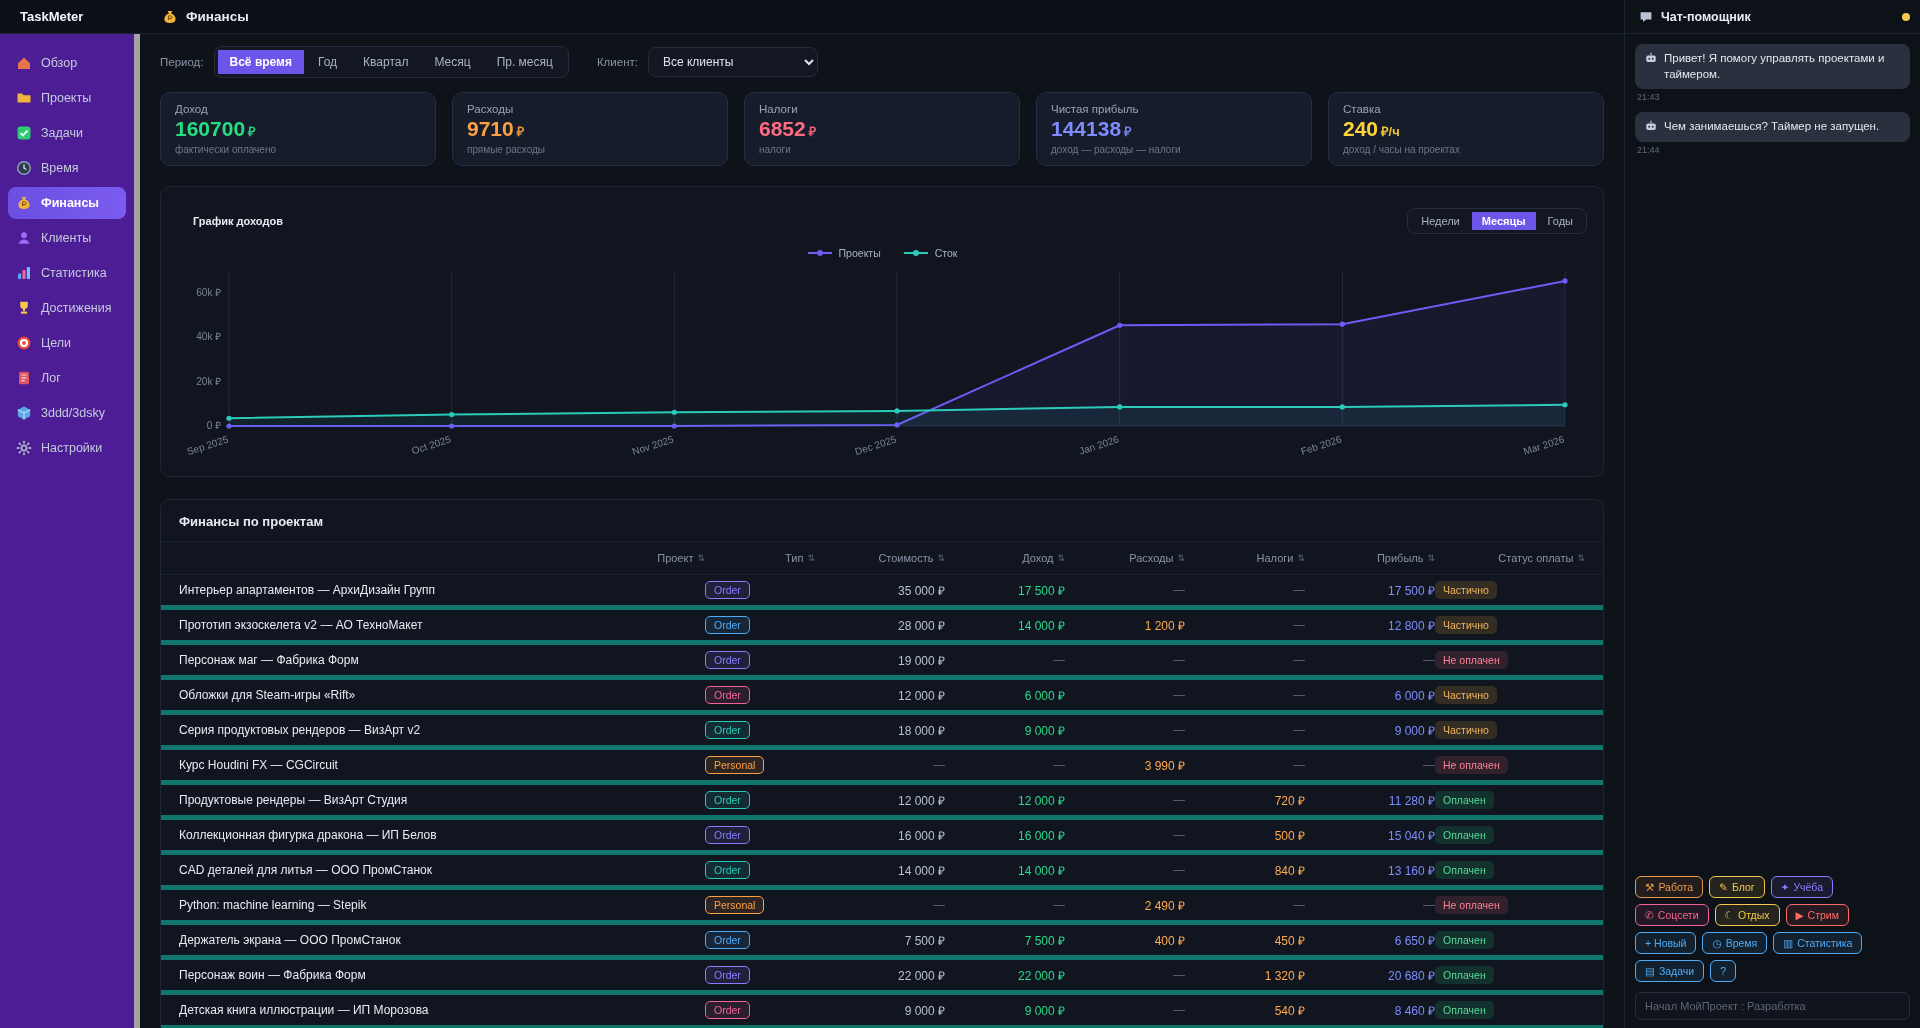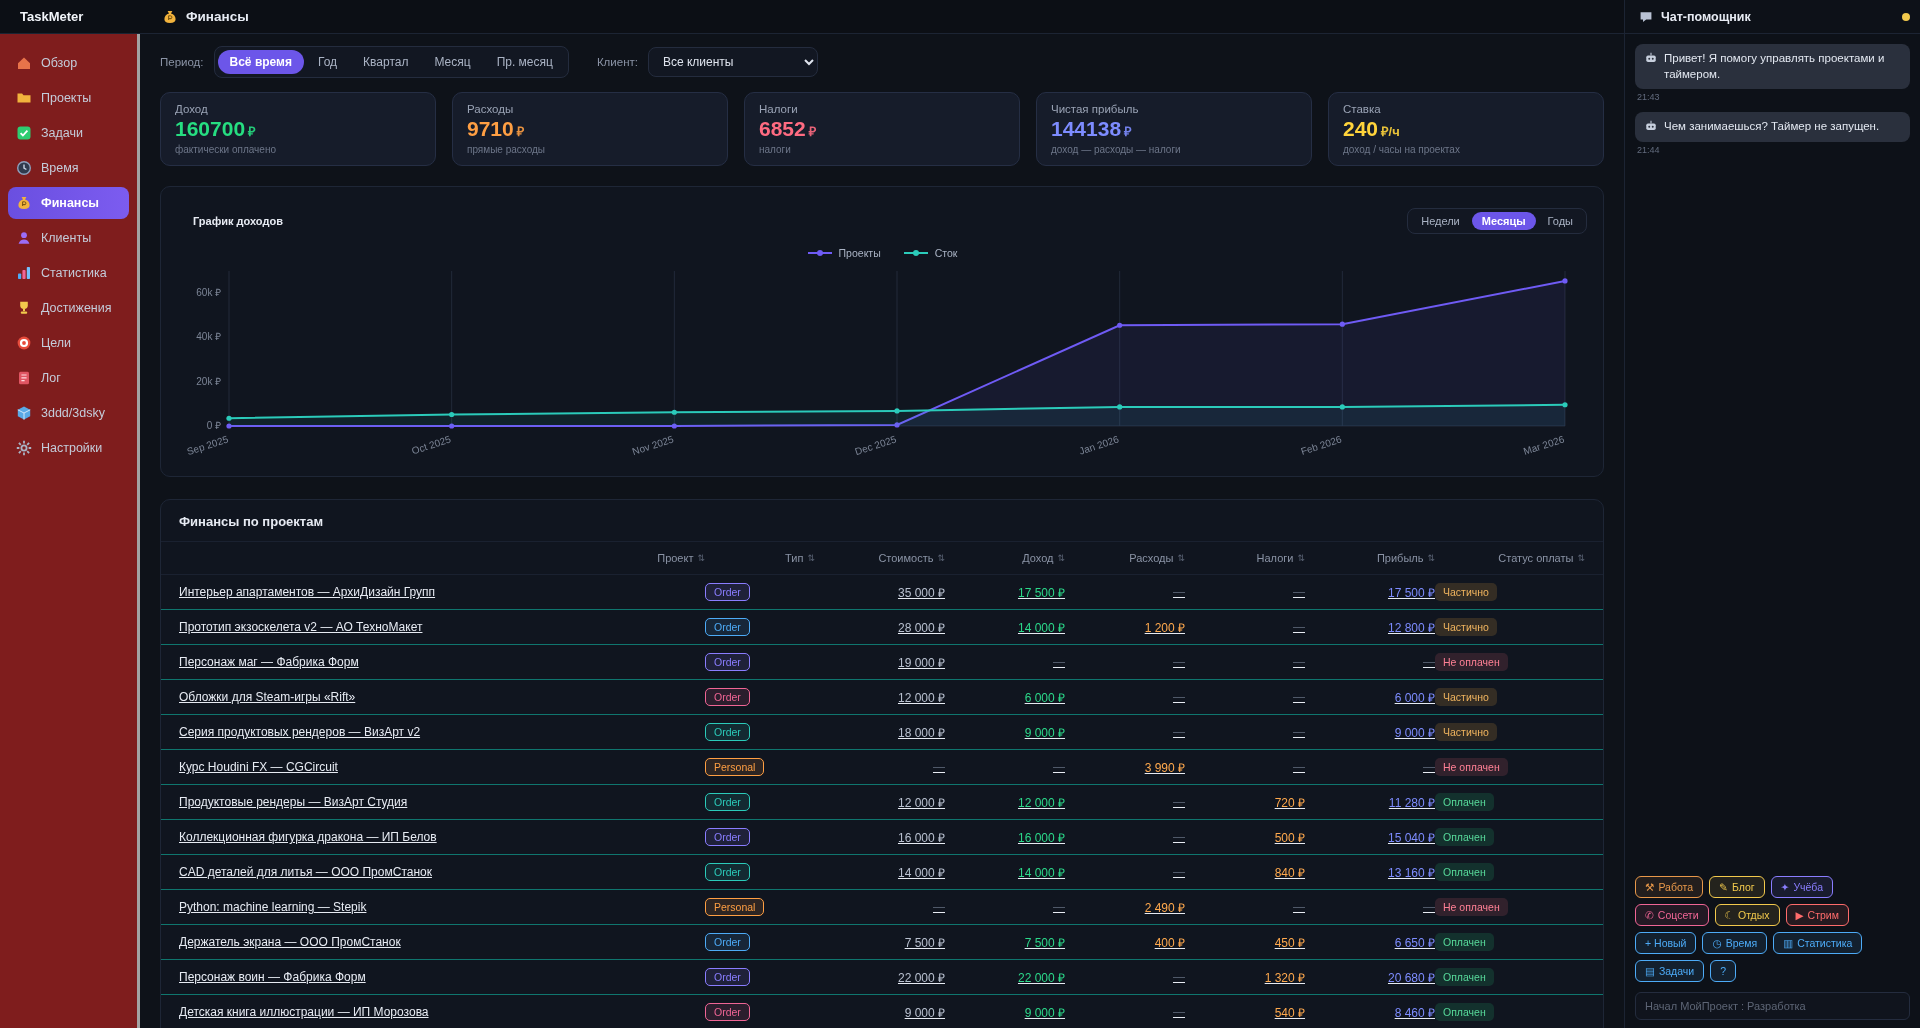--- a/index.html
+++ b/index.html
@@ -12,35 +12,35 @@
   .app { display:grid; grid-template-columns:140px 1fr 296px; grid-template-rows:34px minmax(0,1fr); width:100%; height:100%; }
 
   
   .topbar { grid-column:1/4; display:grid; grid-template-columns:140px 1fr 296px; align-items:stretch; background:#0c0f15; border-bottom:1px solid #1c2433; }
   .tb-brand { display:flex; align-items:center; padding-left:20px; font-weight:bold; font-size:13px; color:#f2f5fa; cursor:pointer; }
   .tb-main { display:flex; align-items:center; gap:8px; padding-left:22px; font-weight:bold; font-size:13.5px; }
   .tb-chat { display:flex; align-items:center; gap:8px; padding:0 14px; background:#0d1118; border-left:1px solid #1c2433; font-weight:bold; font-size:12.5px; position:relative; }
   .status-dot { position:absolute; right:10px; top:50%; transform:translateY(-50%); width:8px; height:8px; border-radius:50%; background:#f2c94c; }
 
   
-  .sidebar { background:#7f1d1d; border-right:3px solid #a3a3a3; padding-top:10px; }
+  .sidebar { background:#4c1d95; border-right:6px solid #a3a3a3; padding-top:10px; }
   .side-item { display:flex; align-items:center; gap:9px; margin:3px 8px; padding:8px 8px; border-radius:8px; color:#c4ccda; font-size:12.5px; cursor:pointer; white-space:nowrap; }
   .side-item.active { background:linear-gradient(90deg,#6a4fe0,#7c5cf0); color:#fff; font-weight:bold; }
   .icon16 { width:16px; height:16px; display:inline-flex; flex:0 0 16px; }
   .icon16 svg { width:16px; height:16px; }
   .icon14 { width:14px; height:14px; display:inline-flex; flex:0 0 14px; }
   .icon14 svg { width:14px; height:14px; }
 
   
   .main { background:#0e1219; padding:12px 20px 0; overflow:hidden; min-width:0; }
   .filters { display:flex; align-items:center; gap:10px; }
   .f-label { color:#8a93a5; font-size:11.5px; }
   .f-label.client { margin-left:18px; }
   .seg { display:inline-flex; background:#121722; border:1px solid #242c3e; border-radius:8px; padding:3px; gap:2px; }
-  .seg-btn { border:none; background:transparent; color:#aab3c4; font-size:12px; padding:5px 12px; border-radius:12px; cursor:pointer; font-family:inherit; white-space:nowrap; }
+  .seg-btn { border:none; background:transparent; color:#aab3c4; font-size:12px; padding:5px 12px; border-radius:0; cursor:pointer; font-family:inherit; white-space:nowrap; }
   .seg-btn.active { background:#6c56e9; color:#fff; font-weight:bold; }
   .seg.small .seg-btn { padding:3px 10px; font-size:11px; }
   .client-select { background:#121722; border:1px solid #242c3e; border-radius:8px; color:#dfe4ee; font-size:12px; padding:6px 10px; width:170px; font-family:inherit; }
 
   .stats { display:flex; gap:16px; margin-top:14px; }
   .stat-card { flex:1; background:#161c2a; border:1px solid #252e44; border-radius:10px; padding:10px 14px; }
   .stat-label { font-size:11.5px; color:#9aa3b5; }
   .stat-value { font-size:21px; font-weight:bold; margin-top:2px; }
   .stat-value .unit { font-size:13px; margin-left:3px; opacity:.9; }
   .stat-note { font-size:10px; color:#6d7689; margin-top:3px; }
@@ -53,21 +53,21 @@
   .leg { display:inline-flex; align-items:center; gap:6px; cursor:pointer; }
   .chart-svg { display:block; width:calc(100% - 16px); height:205px; margin:2px 8px 6px; }
 
   .table-card { margin-top:22px; }
   .table-title { margin:0; padding:14px 18px 12px; font-size:13px; }
   .t-grid { display:grid; grid-template-columns:minmax(0,1fr) 110px 130px 120px 120px 120px 130px 150px; align-items:center; }
   .t-head { border-top:1px solid #1a2130; border-bottom:1px solid #1a2130; padding:0 18px; height:34px; }
   .th { font-size:11px; color:#8a93a5; display:flex; align-items:center; gap:4px; cursor:pointer;justify-content:flex-end; }
   .th.r { justify-content:flex-end; }
   .sort { font-size:9px; color:#5a6374; }
-  .t-row { padding:0 18px; height:35px; border-bottom:1px solid #0f766e; font-size:12px;text-decoration:underline; }
+  .t-row { padding:0 18px; height:35px; border-bottom:5px solid #0f766e; font-size:12px; }
   .td { white-space:nowrap; overflow:hidden; text-overflow:ellipsis; }
   .td.r { text-align:right; }
   .c-cost { color:#b9c1d0; }
   .c-income { color:#2bd98a; }
   .c-exp { color:#ffa94d; }
   .c-tax { color:#ffa94d; }
   .c-profit { color:#7d8cff; }
   .dash { color:#5a6374 !important; }
   .badge-type { display:inline-block; font-size:10.5px; padding:2px 8px; border-radius:5px; border:1px solid; }
   .badge-status { display:inline-block; font-size:10.5px; padding:3px 8px; border-radius:5px; }

